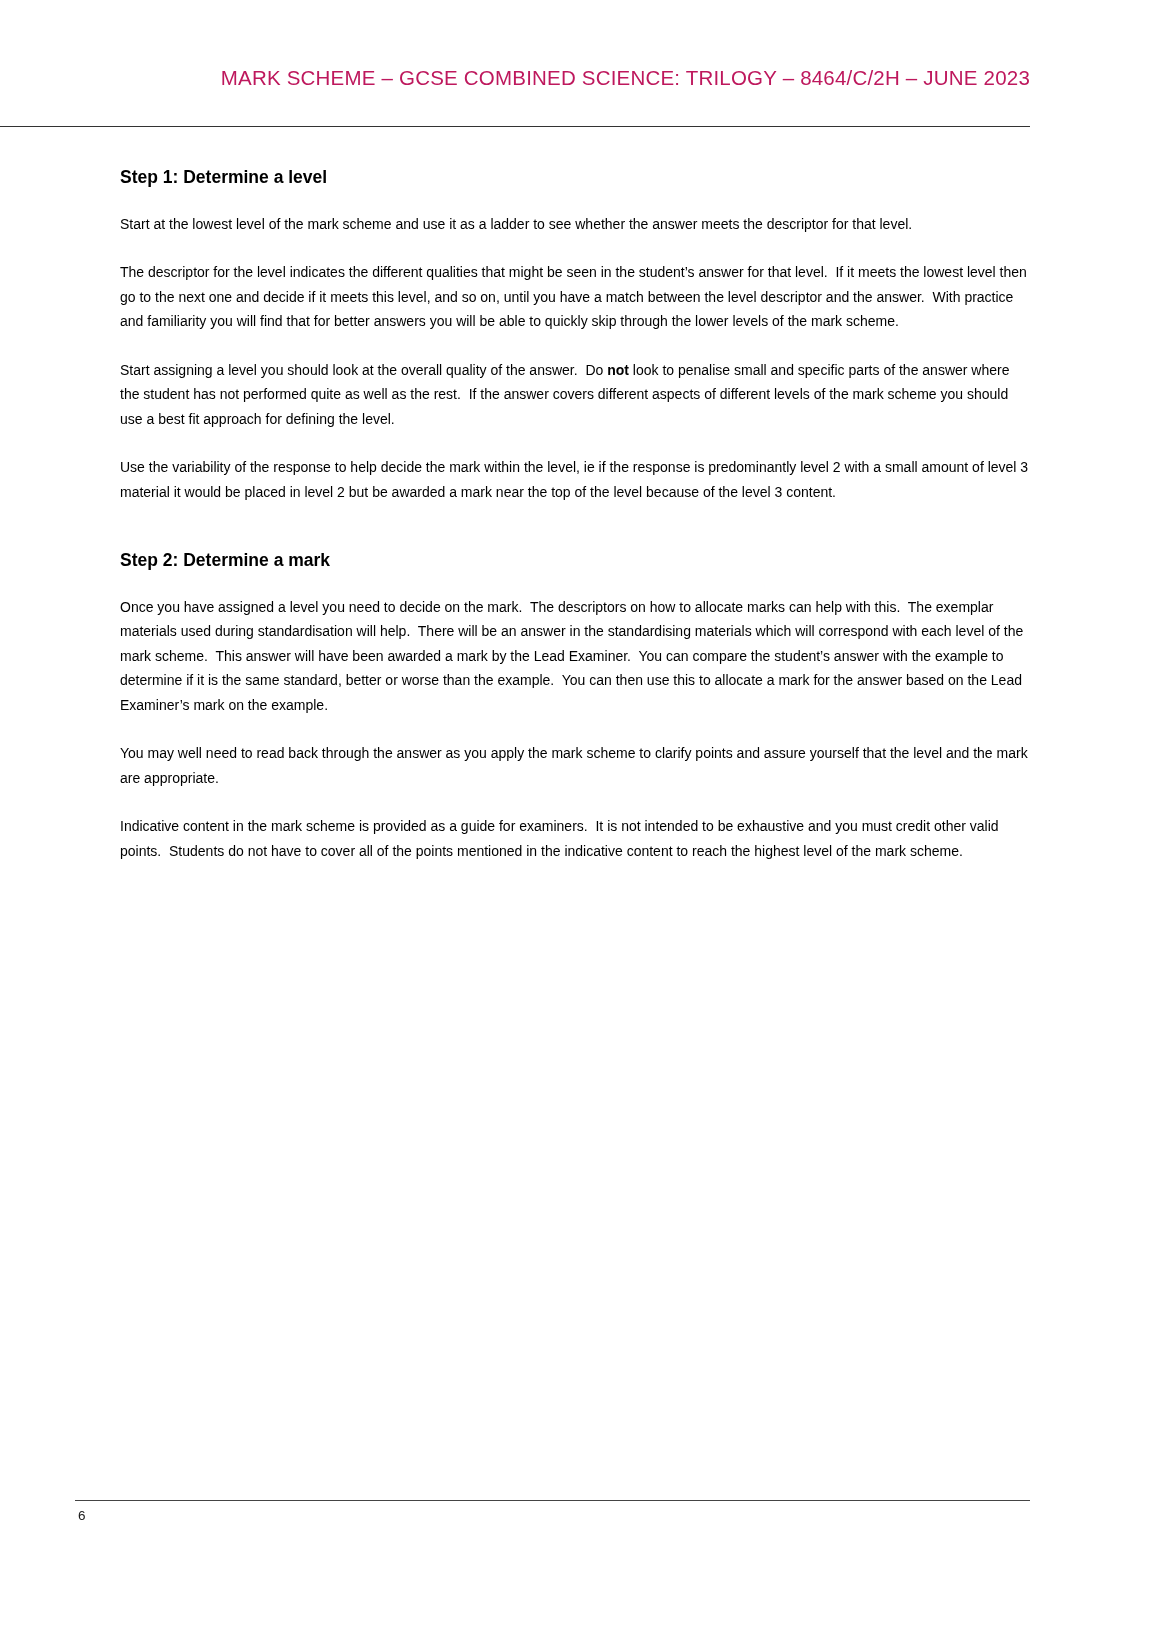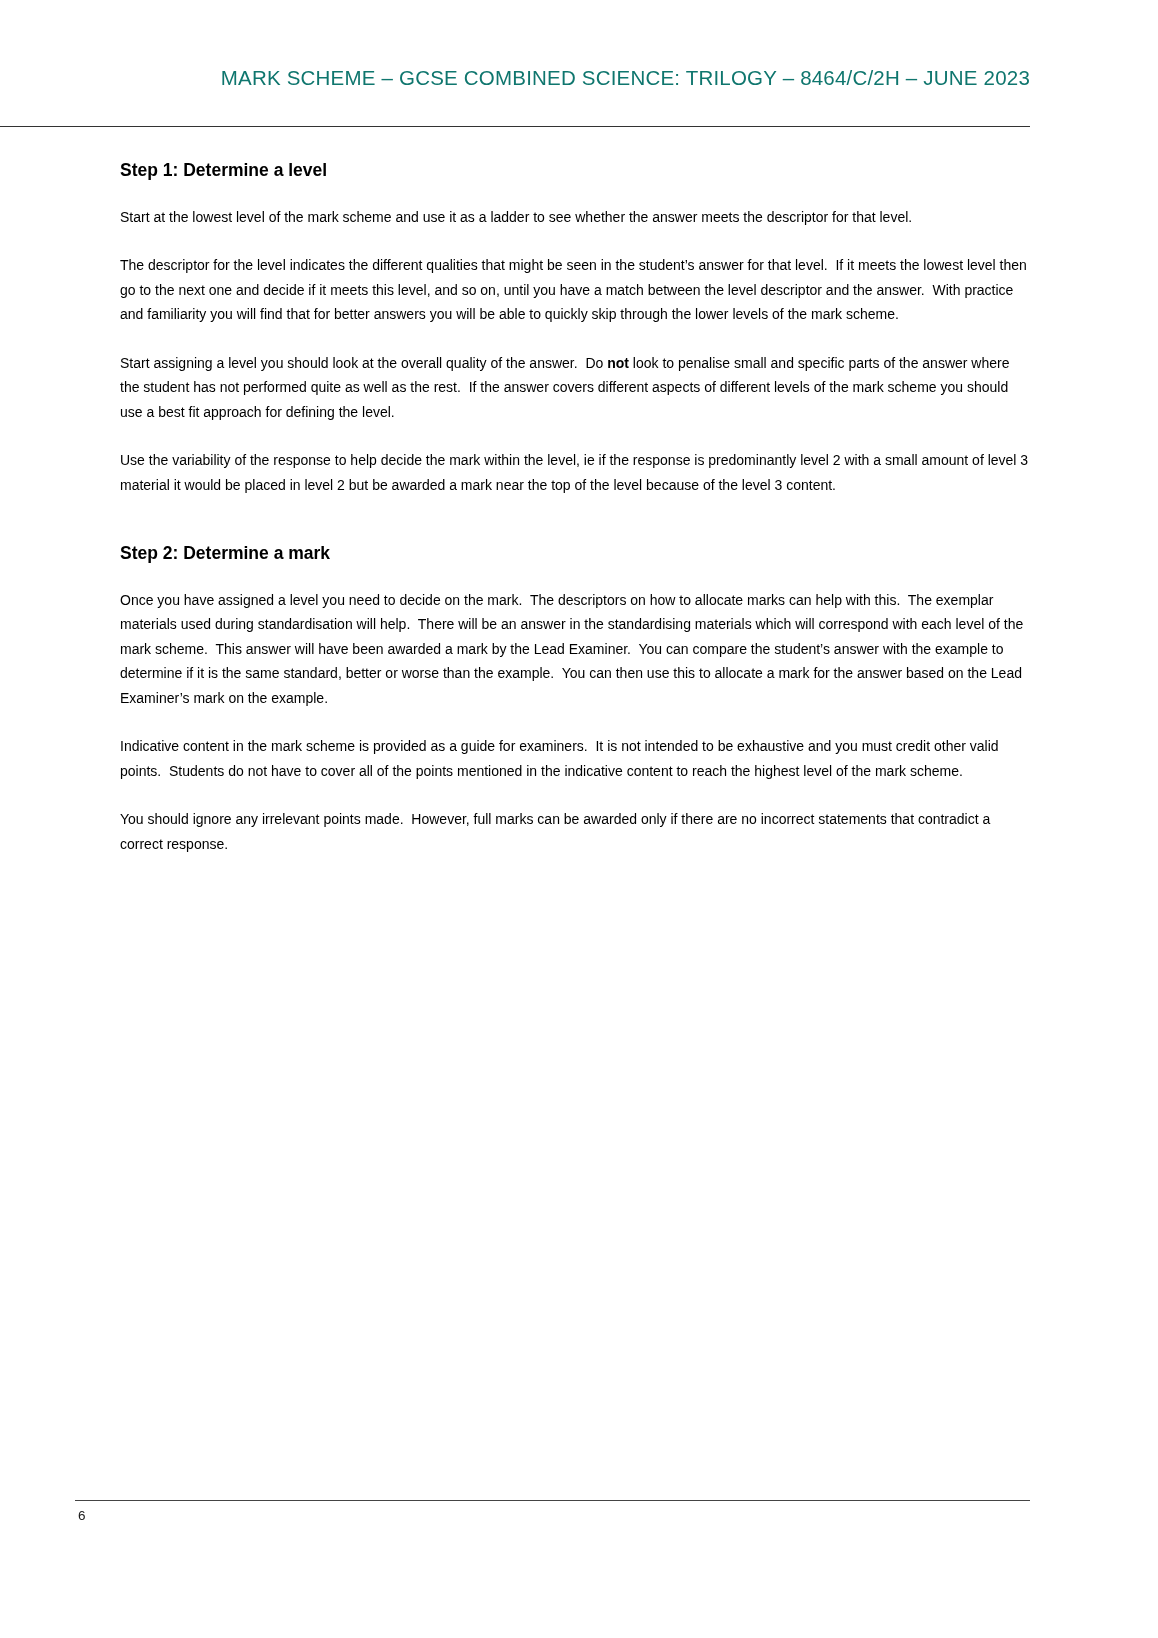--- a/index.html
+++ b/index.html
@@ -17,35 +17,35 @@
     overflow: hidden;
   }
   .header-title {
     position: absolute;
     top: 66px;
     left: 0;
     right: 128px;
     text-align: right;
     font-size: 20.5px;
     letter-spacing: 0.2px;
-    color: #0f766e;
+    color: #be185d;
     white-space: nowrap;
   }
   .header-rule {
     position: absolute;
     top: 126px;
     left: 0;
     width: 1030px;
     height: 1px;
     background: #333333;
     border: none;
   }
   .content {
     position: absolute;
-    top: 158px;
+    top: 165px;
     left: 120px;
     width: 912px;
   }
   .step-heading {
     font-size: 17.5px;
     font-weight: bold;
     line-height: 24.5px;
     margin-bottom: 22px;
   }
   .step-heading.step2 {
@@ -92,24 +92,24 @@
     <p>The descriptor for the level indicates the different qualities that might be seen in the student’s answer for that level.  If it meets the lowest level then go to the next one and decide if it meets this level, and so on, until you have a match between the level descriptor and the answer.  With practice and familiarity you will find that for better answers you will be able to quickly skip through the lower levels of the mark scheme.</p>
 
     <p><span>Start assigning a level you should look at the overall quality of the answer.  Do </span><strong>not</strong><span> look to penalise small and specific parts of the answer where the student has not performed quite as well as the rest.  If the answer covers different aspects of different levels of the mark scheme you should use a best fit approach for defining the level.</span></p>
 
     <p>Use the variability of the response to help decide the mark within the level, ie if the response is predominantly level 2 with a small amount of level 3 material it would be placed in level 2 but be awarded a mark near the top of the level because of the level 3 content.</p>
 
     <div class="step-heading step2">Step 2: Determine a mark</div>
 
     <p>Once you have assigned a level you need to decide on the mark.  The descriptors on how to allocate marks can help with this.  The exemplar materials used during standardisation will help.  There will be an answer in the standardising materials which will correspond with each level of the mark scheme.  This answer will have been awarded a mark by the Lead Examiner.  You can compare the student’s answer with the example to determine if it is the same standard, better or worse than the example.  You can then use this to allocate a mark for the answer based on the Lead Examiner’s mark on the example.</p>
 
+    <p>You may well need to read back through the answer as you apply the mark scheme to clarify points and assure yourself that the level and the mark are appropriate.</p>
 
     <p>Indicative content in the mark scheme is provided as a guide for examiners.  It is not intended to be exhaustive and you must credit other valid points.  Students do not have to cover all of the points mentioned in the indicative content to reach the highest level of the mark scheme.</p>
 
-    <p>You should ignore any irrelevant points made.  However, full marks can be awarded only if there are no incorrect statements that contradict a correct response.</p>
 
 
   </div>
 
   <div class="footer-rule"></div>
 
   <div class="page-number">6</div>
 
 </div>
 

